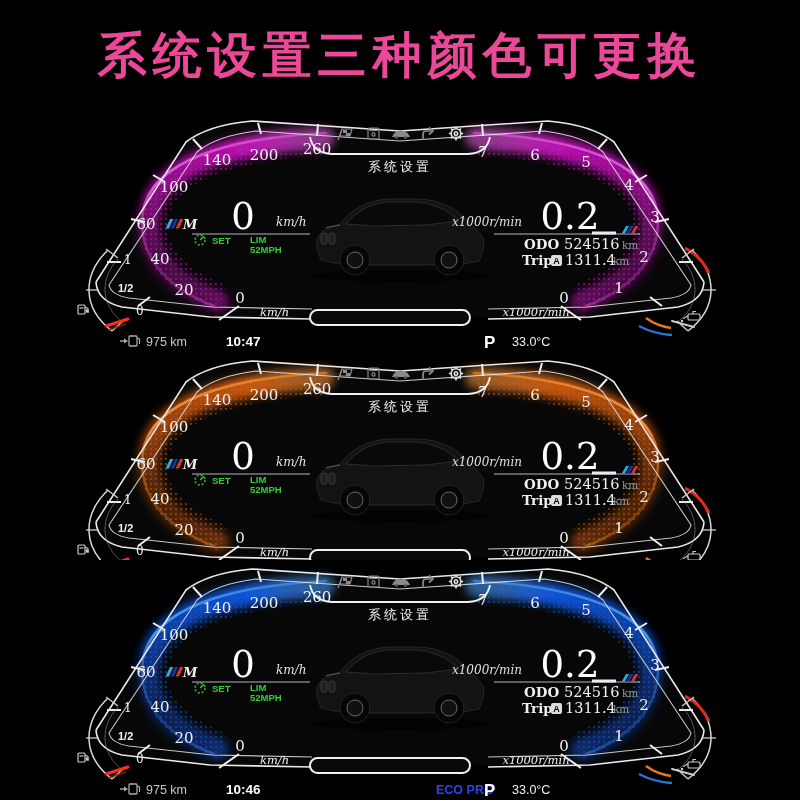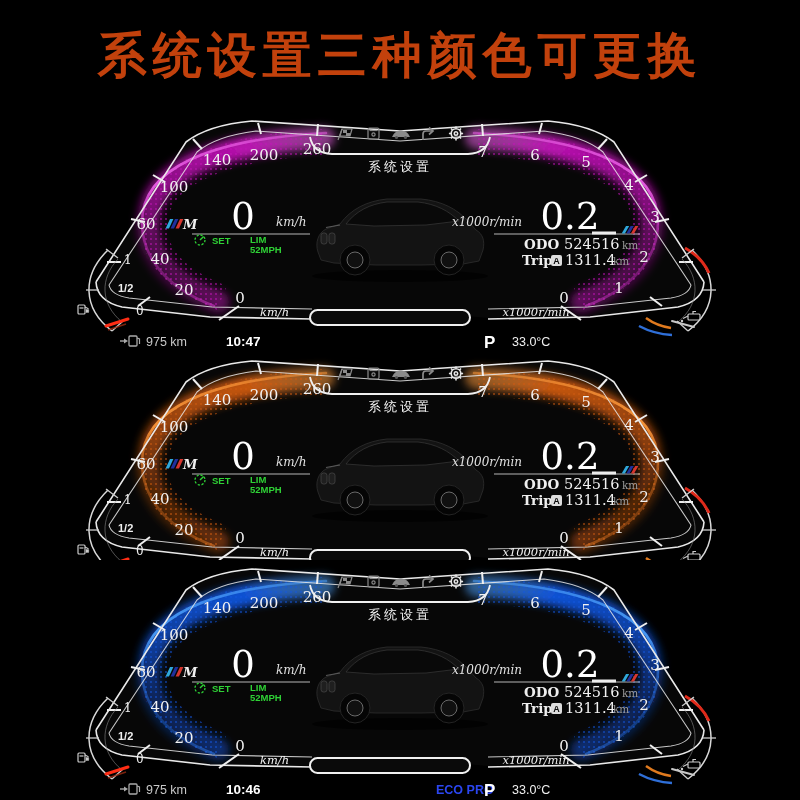--- a/index.html
+++ b/index.html
@@ -1,18 +1,18 @@
 <!DOCTYPE html>
 <html><head>
 <meta charset="utf-8">
 <style>
   html,body{margin:0;padding:0;background:#000;width:800px;height:800px;overflow:hidden;}
   body{font-family:"Liberation Sans",sans-serif;}
   .title{height:112px;display:flex;align-items:center;justify-content:center;
-         color:#c2410c;font-size:49px;font-weight:bold;letter-spacing:6px;white-space:nowrap;}
+         color:#ec4899;font-size:49px;font-weight:bold;letter-spacing:6px;white-space:nowrap;}
   #clusters{width:800px;}
   .cluster{width:652px;height:240px;margin:0 auto;position:relative;}
   .cluster.no-info{height:208px;}
   .cluster svg{display:block;width:652px;height:100%;}
   .no-info [data-name="info-bar"]{display:none;}
   text{user-select:none;}
   .serif{font-family:"DejaVu Serif","Liberation Serif",serif;}
   .sans{font-family:"Liberation Sans",sans-serif;}
 </style>
 </head>

